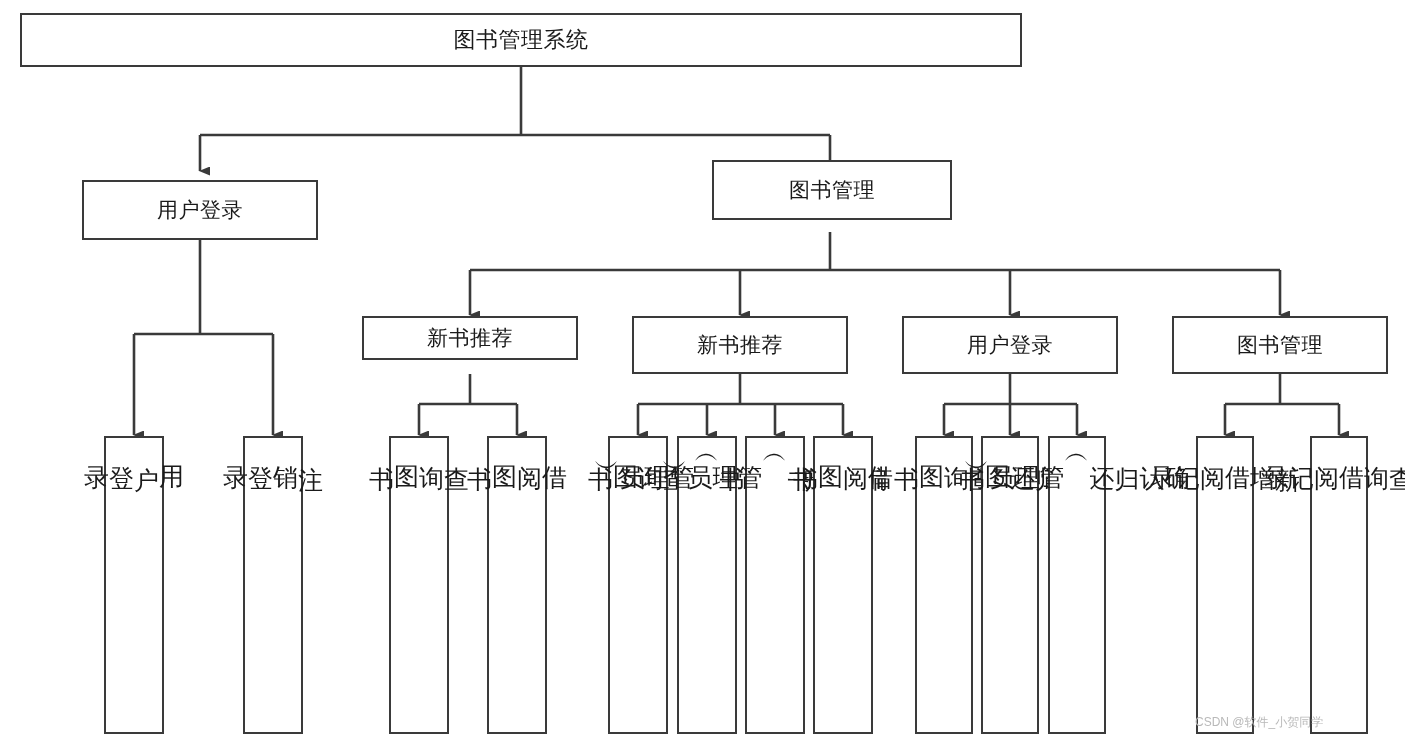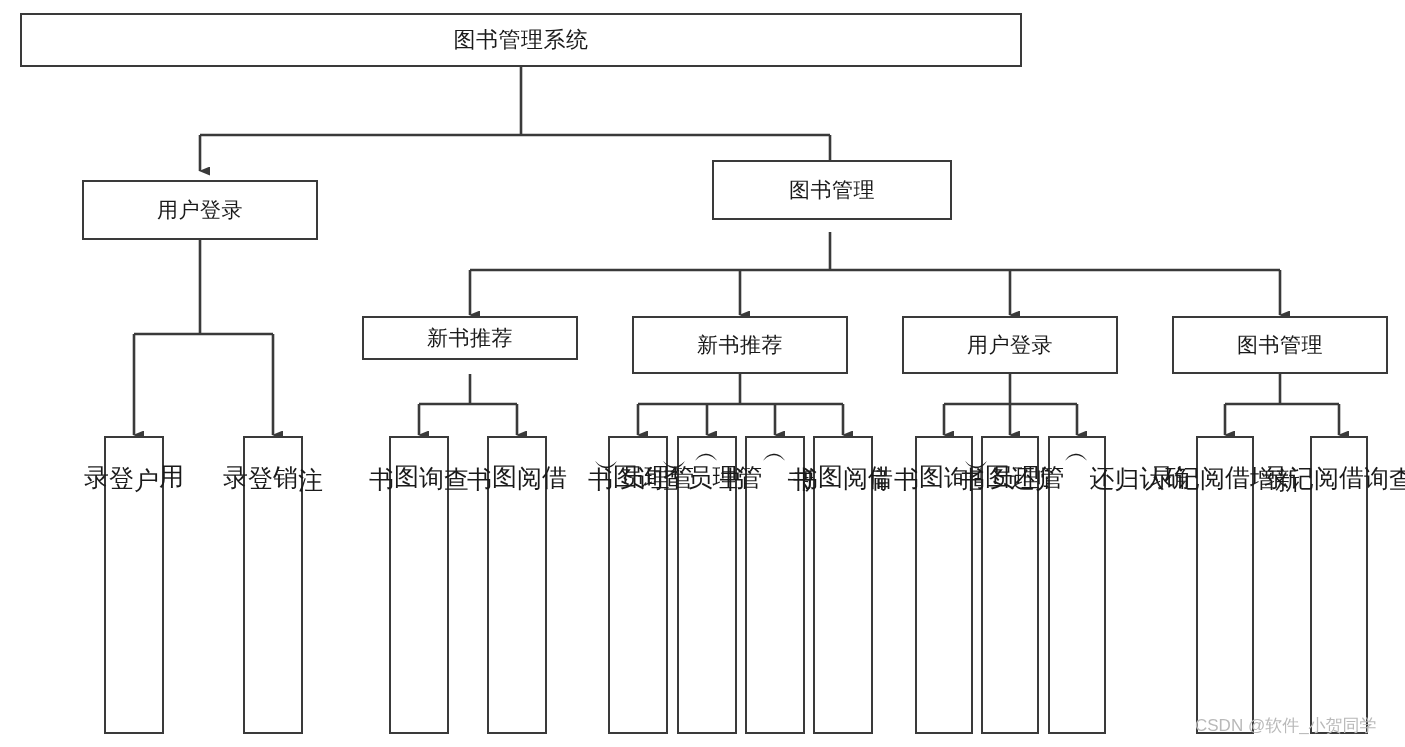--- a/index.html
+++ b/index.html
@@ -59,21 +59,21 @@
     text-orientation: upright;
     font-size: 25px;
     line-height: 1.0;
     letter-spacing: 3px;
     white-space: pre;
     margin: 0 auto;
   }
   .watermark {
     position: absolute;
     color: #b9b9b9;
-    font-size: 17px;
+    font-size: 12px;
     white-space: nowrap;
     z-index: 5;
     font-family: "Liberation Sans", "DejaVu Sans", sans-serif;
   }
 </style>
 </head>
 <body>
 
 <div id="diagram-root">
 

